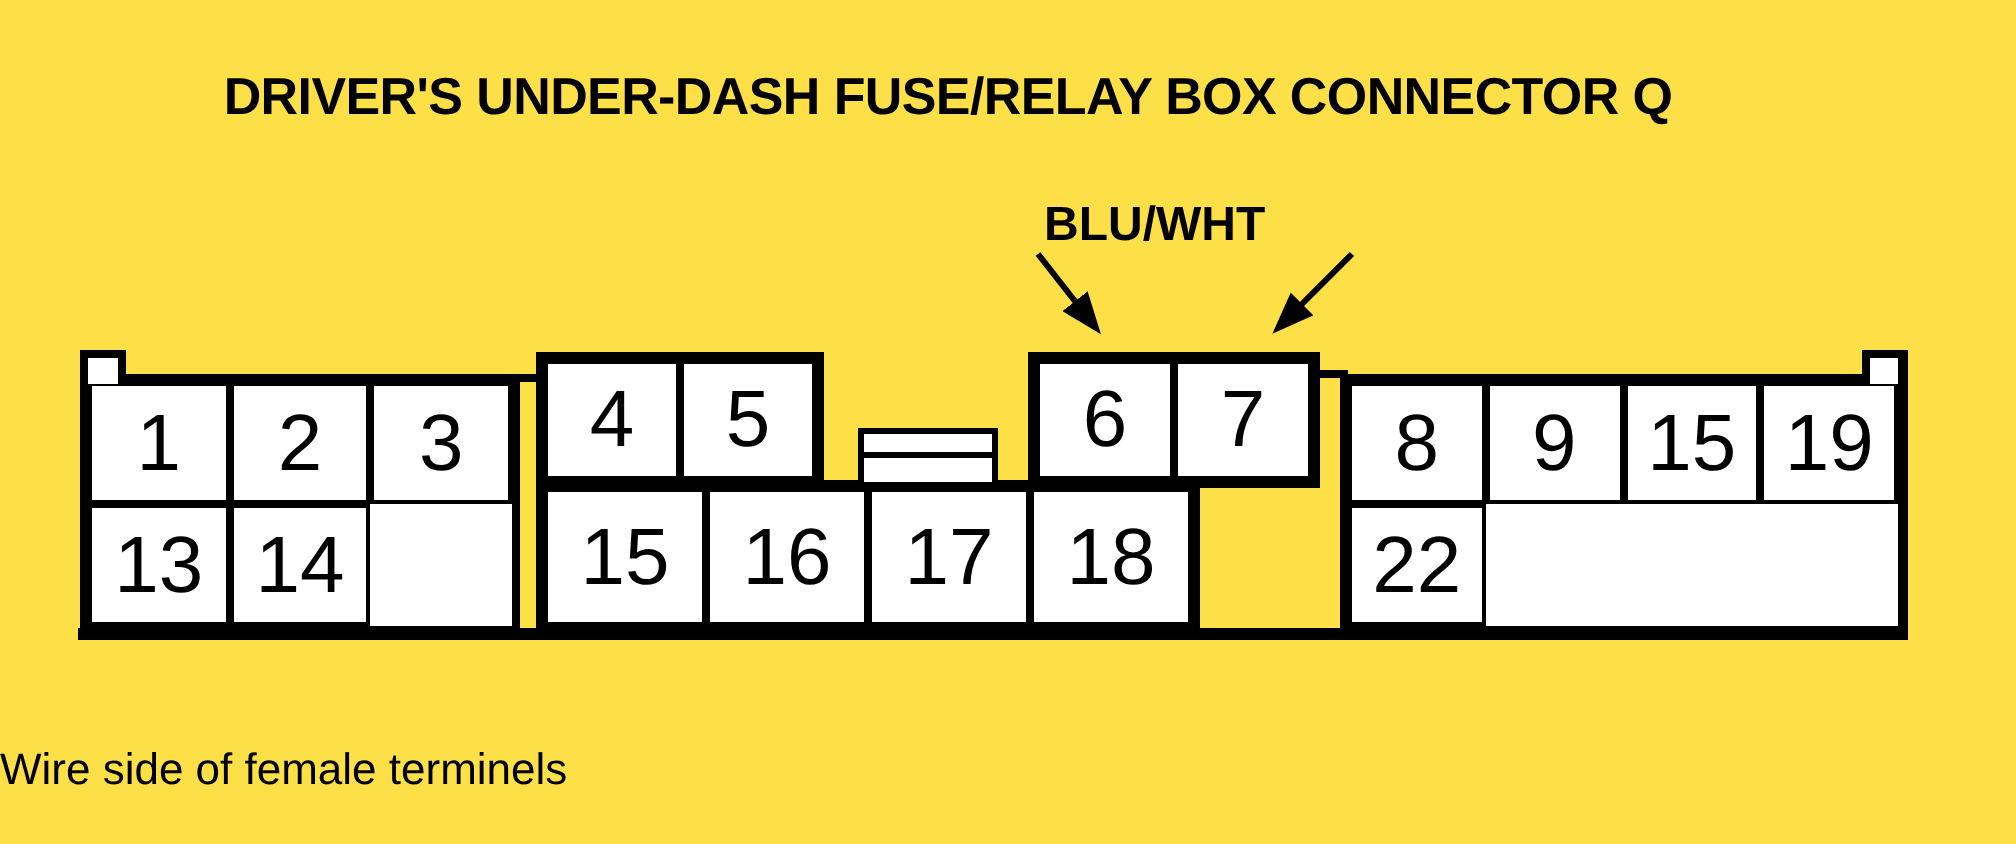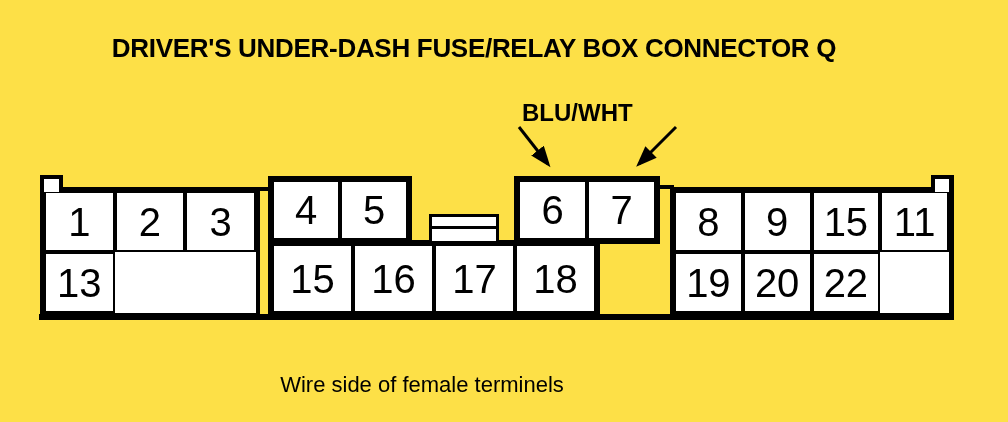--- a/index.html
+++ b/index.html
@@ -3,21 +3,21 @@
 <meta charset="utf-8">
 <style>
   html,body{margin:0;padding:0;background:#ffffff;}
   #page{position:relative;width:1008px;height:422px;background:#fde047;overflow:hidden;
         font-family:"Liberation Sans",sans-serif;color:#000;}
   .title{position:absolute;left:0;top:33px;width:948px;text-align:center;
          font-size:26px;font-weight:bold;letter-spacing:-0.3px;white-space:nowrap;}
   .wire-label{position:absolute;top:99px;font-size:24px;font-weight:bold;white-space:nowrap;}
   .lbl-blu{left:485px;margin-left:37px;}
   .lbl-red{left:621px;}
-  .caption{position:absolute;left:0;top:372px;width:844px;text-align:center;font-size:22px;}
+  .caption{position:absolute;left:0;top:372px;width:844px;text-align:left;font-size:22px;}
   .sec{position:absolute;display:grid;background:#fff;border:4px solid #000;box-sizing:border-box;}
   .cell{border:2px solid #000;background:#fff;display:flex;align-items:center;justify-content:center;
         font-size:40px;line-height:1;}
   #section1{left:40px;top:187px;width:220px;height:130px;
             grid-template-columns:repeat(3,1fr);grid-template-rows:1fr 1fr;}
   #box45{left:268px;top:176px;width:144px;height:68px;grid-template-columns:repeat(2,1fr);}
   #box67{left:514px;top:176px;width:146px;height:68px;grid-template-columns:repeat(2,1fr);}
   #sec2row{left:268px;top:240px;width:332px;height:77px;grid-template-columns:repeat(4,1fr);}
   #section3{left:670px;top:187px;width:284px;height:130px;border-right-width:5px;
             grid-template-columns:repeat(4,1fr);grid-template-rows:1fr 1fr;}
@@ -56,20 +56,21 @@
   <div>
 
     <div id="tab-left" class="corner-tab"></div>
     <div id="tab-right" class="corner-tab"></div>
 
     <div id="section1" class="sec">
       <div class="cell">1</div>
       <div class="cell">2</div>
       <div class="cell">3</div>
       <div class="cell">13</div>
+      <div class="cell">14</div>
     </div>
 
     <div id="gap1" class="gap-cover"></div>
 
     <div id="sec2row" class="sec">
       <div class="cell">15</div>
       <div class="cell">16</div>
       <div class="cell">17</div>
       <div class="cell">18</div>
     </div>
@@ -87,23 +88,21 @@
       <div class="cell">6</div>
       <div class="cell">7</div>
     </div>
 
     <div id="gap2" class="gap-cover"></div>
 
     <div id="section3" class="sec">
       <div class="cell">8</div>
       <div class="cell">9</div>
       <div class="cell">15</div>
-      <div class="cell">11</div>
       <div class="cell">19</div>
-      <div class="cell">20</div>
       <div class="cell">22</div>
     </div>
 
     <div id="bottom-bar"></div>
   </div>
 
   <div class="caption">Wire side of female terminels</div>
 
 </div>
 

